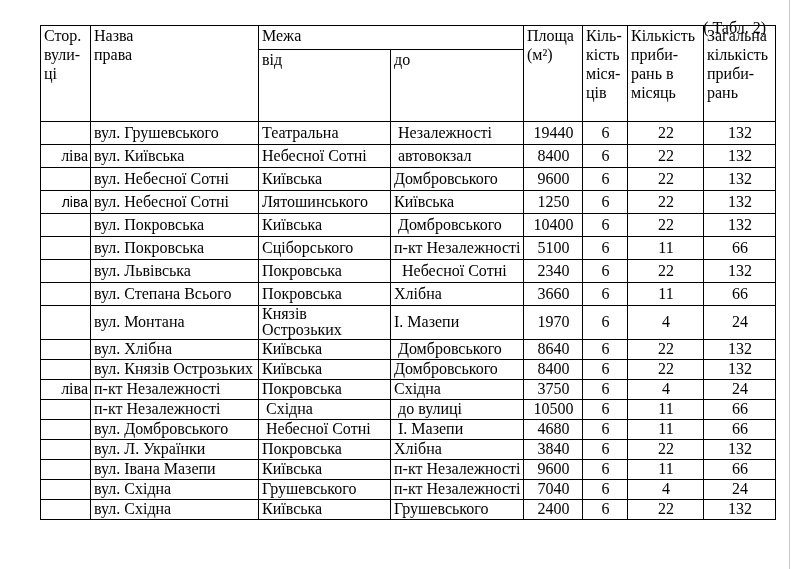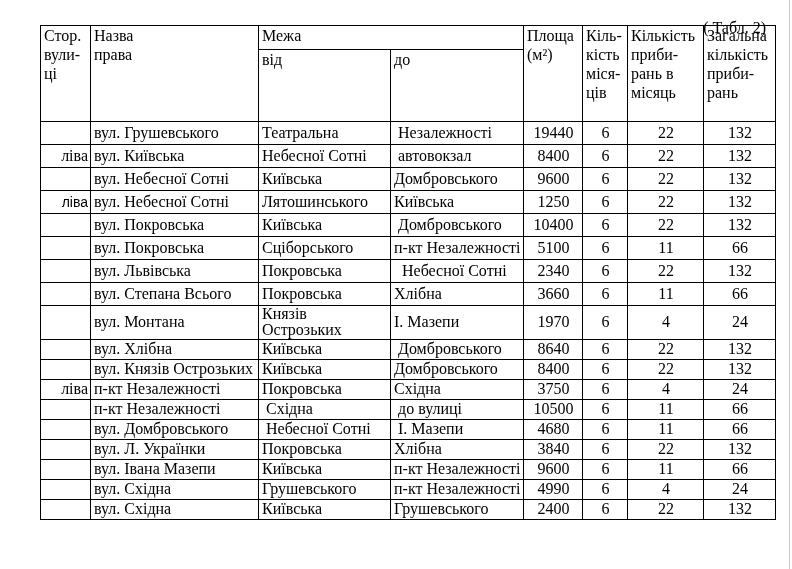--- a/index.html
+++ b/index.html
@@ -291,21 +291,21 @@
     <td class="cell-area">9600</td>
     <td class="cell-months">6</td>
     <td class="cell-permonth">11</td>
     <td class="cell-total">66</td>
   </tr>
         <tr class="short">
     <td class="cell-side"></td>
     <td class="cell-name">вул. Східна</td>
     <td class="cell-from">Грушевського</td>
     <td class="cell-to">п-кт Незалежності</td>
-    <td class="cell-area">4990</td>
+    <td class="cell-area">7040</td>
     <td class="cell-months">6</td>
     <td class="cell-permonth">4</td>
     <td class="cell-total">24</td>
   </tr>
         <tr class="short">
     <td class="cell-side"></td>
     <td class="cell-name">вул. Східна</td>
     <td class="cell-from">Київська</td>
     <td class="cell-to">Грушевського</td>
     <td class="cell-area">2400</td>

